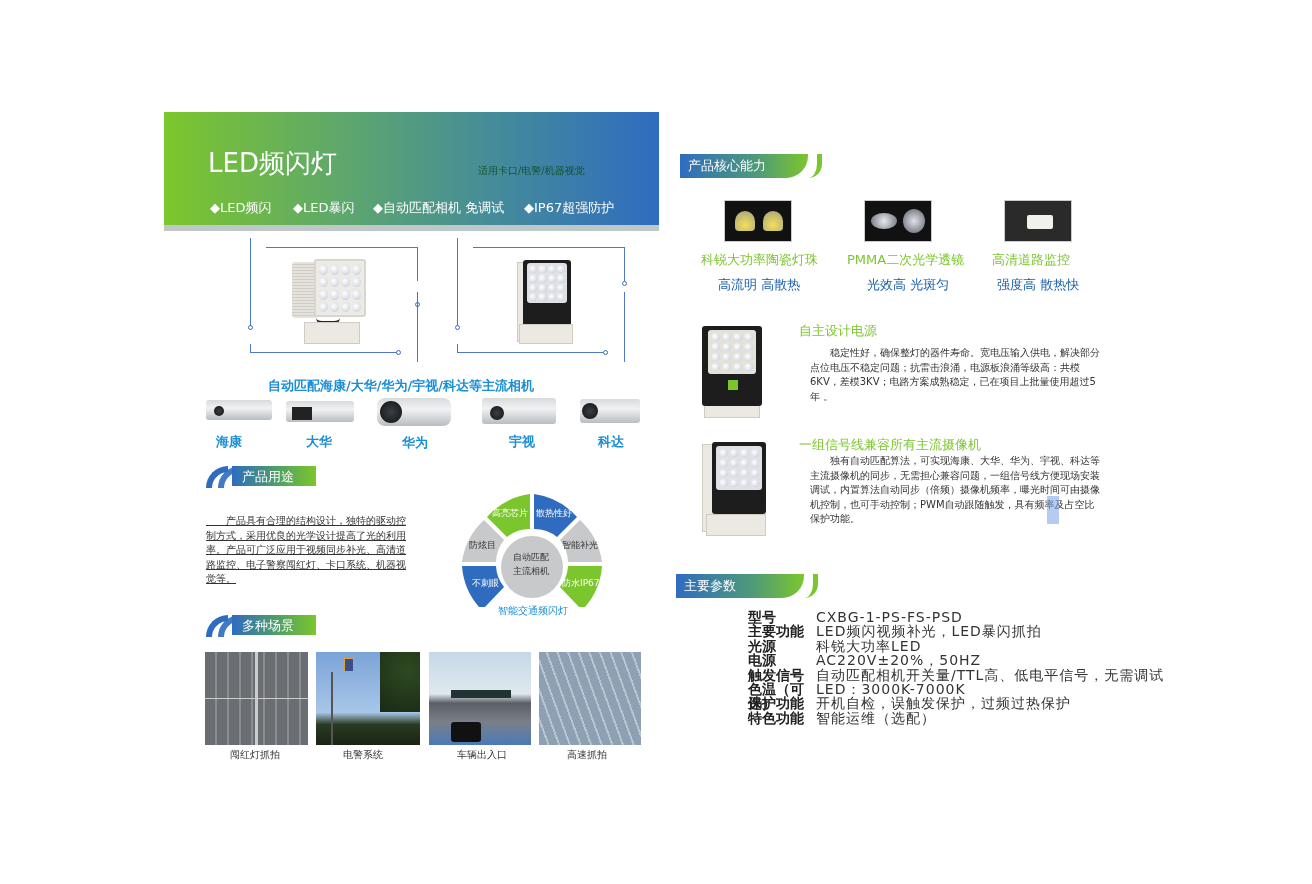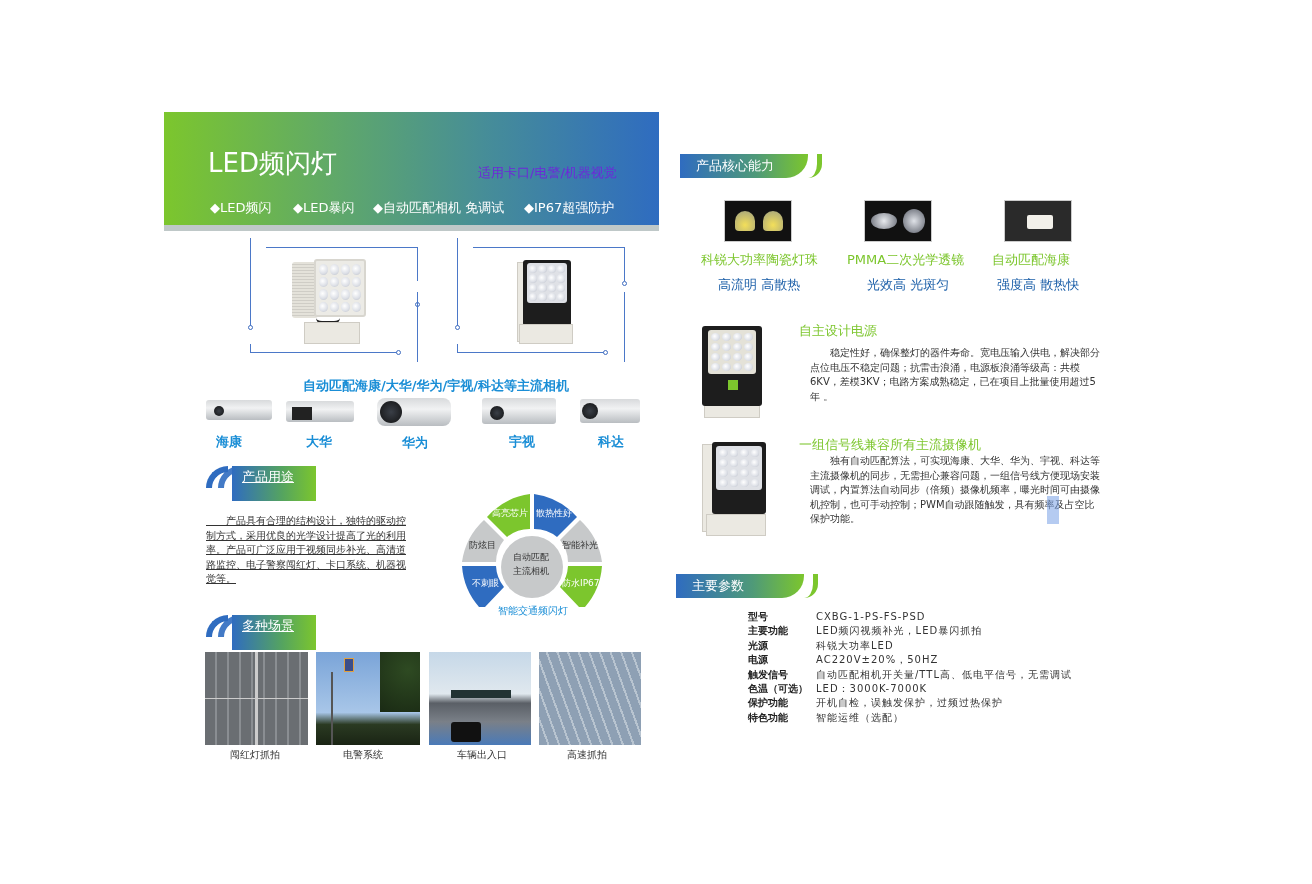--- a/index.html
+++ b/index.html
@@ -7,46 +7,46 @@
   body { position: relative; font-family: "DejaVu Sans", "Liberation Sans", sans-serif; color: #333; }
   .abs { position: absolute; }
 
   
   .header {
     left: 164px; top: 112px; width: 495px; height: 114px;
     background: linear-gradient(90deg, #7cc62d 0%, #5fa86a 35%, #468d98 65%, #2f6cc0 100%);
   }
   .header-shadow { left: 164px; top: 225px; width: 495px; height: 6px; background: #bfc8c8; }
   .header-title { left: 208px; top: 146px; font-size: 26px; color: #fff; letter-spacing: 0px; }
-  .header-sub { left: 478px; top: 164px; font-size: 13px; color: #6d28d9; }
+  .header-sub { left: 478px; top: 164px; font-size: 10px; color: #14532d; }
   .feat { top: 199px; font-size: 13px; color: #fff; white-space: nowrap; }
 
   
   .bl { background: #4b78c8; }
   .dot { width: 5px; height: 5px; border: 1px solid #3e6cc0; border-radius: 50%; background: #fff; }
 
   
   .lamp-white { background: linear-gradient(90deg,#e6e4dc,#f3f2ec); border-radius: 3px; }
   .lamp-face { background: #ecebe6; border: 2px solid #d8d6cf; border-radius: 3px; display: grid; grid-template-columns: repeat(4,1fr); gap: 2px; padding: 3px; }
   .led { border-radius: 50%; background: radial-gradient(circle at 40% 40%, #fff 0%, #dcdfe6 60%, #b8bcc6 100%); }
   .lamp-black { background: #1d1d1d; border-radius: 3px; }
   .bracket { background: #ebe9e2; border: 1px solid #cfccc4; }
 
   
-  .cams-title { left: 268px; top: 377px; font-size: 13px; color: #1a8ed6; font-weight: bold; white-space: nowrap; margin-left: 35px; }
+  .cams-title { left: 268px; top: 377px; font-size: 13px; color: #1a8ed6; font-weight: bold; white-space: nowrap; }
   .cam { border-radius: 3px; background: linear-gradient(180deg,#d8dadc 0%,#f1f2f3 40%,#b9bdc1 100%); }
   .cam-lens { border-radius: 50%; background: radial-gradient(circle,#3a3f47,#111); }
   .cam-label { font-size: 13px; color: #1a8ed6; font-weight: bold; white-space: nowrap; }
 
   
   .tab-left { height: 22px; }
   .tab-left .swoosh1 { position:absolute; left:0; top:0; width:22px; height:22px; border-radius: 22px 0 0 0; border-top: 6px solid #2f6cc0; border-left: 6px solid #2f6cc0; }
   .tab-left .swoosh2 { position:absolute; left:12px; top:0; width:22px; height:22px; border-radius: 22px 0 0 0; border-top: 6px solid #2f6cc0; border-left: 6px solid #2f6cc0; opacity: .9; }
-  .tab-left .bar { position:absolute; left:26px; top:0; height:35px; background: linear-gradient(90deg,#2f6cc0,#55a45f 60%,#7cc62d); color:#fff; font-size:13px; line-height:22px; padding-left:10px;text-decoration:underline; }
-  .tab-right .bar { position:absolute; left:0; top:0; height:24px; background: linear-gradient(90deg,#2f6cc0,#4f9a78 60%,#7cc62d); color:#fff; font-size:13px; line-height:24px; padding-left:16px; border-radius: 0 0 22px 0; }
+  .tab-left .bar { position:absolute; left:26px; top:0; height:20px; background: linear-gradient(90deg,#2f6cc0,#55a45f 60%,#7cc62d); color:#fff; font-size:13px; line-height:22px; padding-left:10px; }
+  .tab-right .bar { position:absolute; left:0; top:0; height:24px; background: linear-gradient(90deg,#2f6cc0,#4f9a78 60%,#7cc62d); color:#fff; font-size:13px; line-height:24px; padding-left:8px; border-radius: 0 0 22px 0; }
   .tab-right .sw { position:absolute; top:0; width:14px; height:24px; border-right: 5px solid #7cc62d; border-radius: 0 0 18px 0; }
 
   
   .para { font-size: 10px; line-height: 14.5px; color: #333; text-decoration: underline; }
 
   
   .wheel { left: 459px; top: 489px; width: 146px; height: 118px; }
   .seg-label { position: absolute; font-size: 9px; white-space: nowrap; }
   .wheel-caption { left: 498px; top: 604px; font-size: 10px; color: #1a8ed6; white-space: nowrap; }
 
@@ -55,21 +55,21 @@
   .scene-label { top: 748px; font-size: 10px; color: #333; white-space: nowrap; }
 
   
   .core-img { top: 200px; width: 68px; height: 42px; background: #111; border: 1px solid #ccc; }
   .core-title { top: 251px; font-size: 13px; color: #7cc62d; white-space: nowrap; }
   .core-sub { top: 276px; font-size: 13px; color: #1a5ea8; white-space: nowrap; }
   .feature-title { font-size: 13px; color: #7cc62d; white-space: nowrap; }
   .feature-para { font-size: 10px; line-height: 14.5px; color: #333; }
 
   .params { left: 748px; top: 610px; }
-  .param-row { display: flex; height: 14.4px; font-size: 10px; line-height: 14.4px; }
+  .param-row { display: flex; height: 14.4px; font-size: 14px; line-height: 14.4px; }
   .param-k { width: 68px; color: #222; font-weight: bold; }
   .param-v { color: #333; letter-spacing: 1px; white-space: nowrap; }
 
   .sel-hl { left: 1047px; top: 496px; width: 12px; height: 28px; background: rgba(120,160,230,0.55); }
 </style>
 </head>
 <body>
 
 <div class="abs header"></div>
 <div class="abs header-shadow"></div>
@@ -244,21 +244,21 @@
 <div class="abs core-img" style="left:864px;">
   <div class="abs" style="left:6px;top:12px;width:26px;height:16px;border-radius:50%;background:radial-gradient(circle,#e8eaee,#6a6e78);"></div>
   <div class="abs" style="left:38px;top:8px;width:22px;height:24px;border-radius:50%;background:radial-gradient(circle,#dfe2e8,#5a5e68);"></div>
 </div>
 <div class="abs core-img" style="left:1004px;background:#2a2a2a;">
   <div class="abs" style="left:22px;top:14px;width:26px;height:14px;background:#f2f0ea;border-radius:2px;"></div>
 </div>
 
 <div class="abs core-title" style="left:701px">科锐大功率陶瓷灯珠</div>
 <div class="abs core-title" style="left:847px">PMMA二次光学透镜</div>
-<div class="abs core-title" style="left:992px">自动匹配海康</div>
+<div class="abs core-title" style="left:992px">高清道路监控</div>
 <div class="abs core-sub" style="left:718px">高流明 高散热</div>
 <div class="abs core-sub" style="left:867px">光效高 光斑匀</div>
 <div class="abs core-sub" style="left:997px">强度高 散热快</div>
 
 <div class="abs" style="left:700px;top:326px;width:64px;height:92px;">
   <div class="abs bracket" style="left:4px;top:70px;width:56px;height:22px"></div>
   <div class="abs lamp-black" style="left:2px;top:0;width:60px;height:80px;">
     <div class="abs lamp-face" style="left:6px;top:4px;width:48px;height:44px;border:none;background:#e4e2d8;padding:3px;gap:2px;">
       <div class="led"></div>
         <div class="led"></div>

